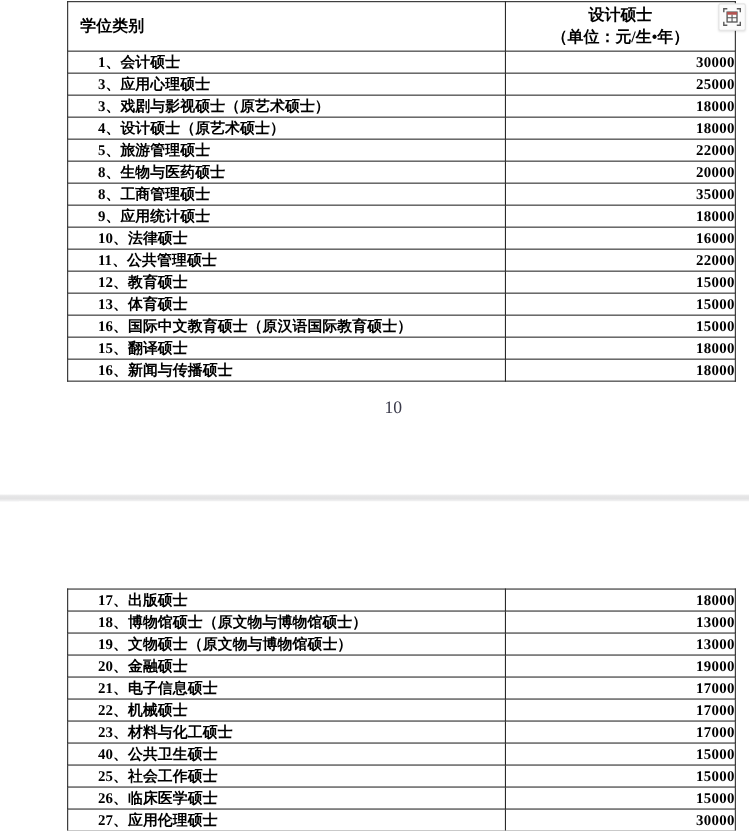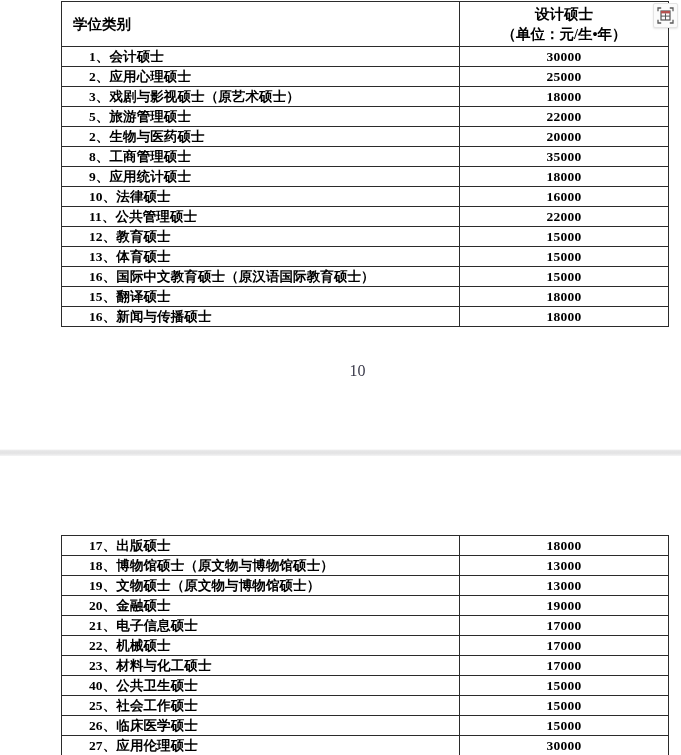--- a/index.html
+++ b/index.html
@@ -85,21 +85,21 @@
     line-height: 19px;
     white-space: nowrap;
     overflow: hidden;
   }
   td.cell-name {
     text-align: left;
     padding-left: 27px;
     letter-spacing: 0.1px;
   }
   td.cell-fee {
-    text-align: center;
+    text-align: right;
     font-family: "Liberation Serif", "DejaVu Serif", serif;
     letter-spacing: 0.3px;
   }
 
   
   .page-number {
     position: absolute;
     left: 0;
     top: 362px;
     width: 681px;
@@ -148,33 +148,37 @@
             <span class="ln">（单位：元/生•年）</span>
           </th>
         </tr>
       </thead>
       <tbody id="tbody-page-one">
           <tr>
             <td class="cell-name">1、会计硕士</td>
             <td class="cell-fee">30000</td>
           </tr>
           <tr>
-            <td class="cell-name">2、应用心理硕士</td>
+            <td class="cell-name">3、应用心理硕士</td>
             <td class="cell-fee">25000</td>
           </tr>
           <tr>
             <td class="cell-name">3、戏剧与影视硕士（原艺术硕士）</td>
+            <td class="cell-fee">18000</td>
+          </tr>
+          <tr>
+            <td class="cell-name">4、设计硕士（原艺术硕士）</td>
             <td class="cell-fee">18000</td>
           </tr>
           <tr>
             <td class="cell-name">5、旅游管理硕士</td>
             <td class="cell-fee">22000</td>
           </tr>
           <tr>
-            <td class="cell-name">2、生物与医药硕士</td>
+            <td class="cell-name">8、生物与医药硕士</td>
             <td class="cell-fee">20000</td>
           </tr>
           <tr>
             <td class="cell-name">8、工商管理硕士</td>
             <td class="cell-fee">35000</td>
           </tr>
           <tr>
             <td class="cell-name">9、应用统计硕士</td>
             <td class="cell-fee">18000</td>
           </tr>

